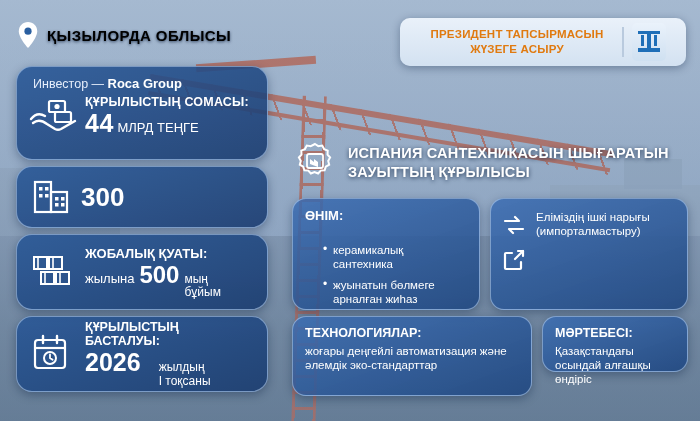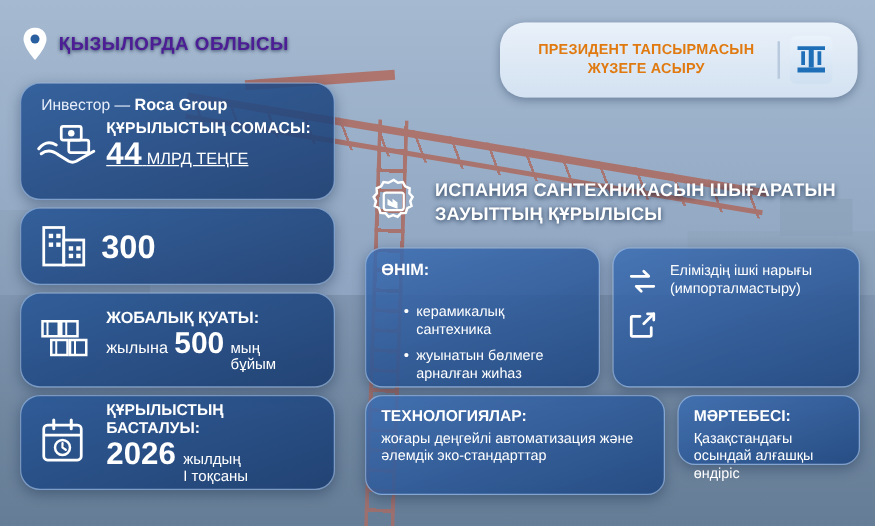--- a/index.html
+++ b/index.html
@@ -83,28 +83,28 @@
     background:linear-gradient(160deg,rgba(58,108,178,.85),rgba(30,70,128,.88));
   }
 
   
   .region{
     position:absolute;left:18px;top:22px;display:flex;align-items:center;gap:9px;
   }
   .region .pin{width:20px;height:26px;position:relative;flex:0 0 auto;}
   .region .pin svg{display:block;}
   .region .txt{
-    color:#4c1d95;font-size:15px;font-weight:bold;letter-spacing:.4px;
+    color:#000000;font-size:15px;font-weight:bold;letter-spacing:.4px;
     text-shadow:0 1px 3px rgba(0,20,50,.7);
   }
 
   
   .badge{
-    position:absolute;right:14px;top:18px;height:60px;width:286px;
-    border-radius:20px;
+    position:absolute;right:14px;top:18px;height:48px;width:286px;
+    border-radius:10px;
     background:linear-gradient(180deg,rgba(237,244,252,.95),rgba(214,228,243,.95));
     box-shadow:0 2px 8px rgba(10,30,60,.35);
     display:flex;align-items:center;padding:0 20px;box-sizing:border-box;
   }
   .badge .btext{
     flex:1;text-align:center;color:#e07a10;font-weight:bold;font-size:11.5px;
     line-height:15px;letter-spacing:.2px;
   }
   .badge .divider{width:2px;height:30px;background:#b9cade;margin:0 8px;}
   .badge .emblem{
@@ -115,21 +115,21 @@
 
   
   #investor-card{left:16px;top:66px;width:252px;height:94px;border-radius:16px;}
   #investor-card .inv-top{
     font-size:12.5px;color:#e6eefb;padding:9px 0 2px 16px;
   }
   #investor-card .inv-top b{color:#fff;font-size:13px;}
   #investor-card .inv-body{display:flex;align-items:center;padding:0 10px 0 12px;}
   #investor-card .ic{width:52px;height:46px;flex:0 0 auto;margin-right:4px;}
   #investor-card .inv-title{font-size:12.5px;font-weight:bold;letter-spacing:.2px;}
-  #investor-card .inv-amt{font-size:13px;text-decoration:underline;}
+  #investor-card .inv-amt{font-size:13px;}
   #investor-card .inv-amt .big{font-size:25px;font-weight:bold;letter-spacing:.5px;}
 
   
   #jobs-card{left:16px;top:166px;width:252px;height:62px;border-radius:16px;}
   #jobs-card .row{display:flex;align-items:center;height:100%;padding:0 12px;}
   #jobs-card .ic{width:46px;height:42px;flex:0 0 auto;margin-right:6px;}
   #jobs-card .num{font-size:26px;font-weight:bold;margin-right:8px;}
   #jobs-card .lbl{font-size:13px;line-height:15px;}
 
   
@@ -139,21 +139,21 @@
   #capacity-card .t1{font-size:13px;font-weight:bold;}
   #capacity-card .t2{font-size:13px;display:flex;align-items:baseline;gap:5px;}
   #capacity-card .t2 .big{font-size:24px;font-weight:bold;}
   #capacity-card .t2 .sm{font-size:12px;line-height:13px;}
 
   
   #start-card{left:16px;top:316px;width:252px;height:76px;border-radius:16px;}
   #start-card .row{display:flex;align-items:center;height:100%;padding:0 12px;}
   #start-card .ic{width:48px;height:46px;flex:0 0 auto;margin-right:8px;}
   #start-card .t1{font-size:12.5px;font-weight:bold;}
-  #start-card .t2{display:flex;align-items:baseline;gap:6px;}
+  #start-card .t2{display:flex;align-items:baseline;gap:18px;}
   #start-card .t2 .big{font-size:25px;font-weight:bold;}
   #start-card .t2 .sm{font-size:12px;line-height:14px;}
 
   
   .headline{
     position:absolute;left:292px;top:140px;width:398px;
     display:flex;align-items:center;gap:10px;
   }
   .headline .gear{width:46px;height:46px;flex:0 0 auto;}
   .headline .htext{

